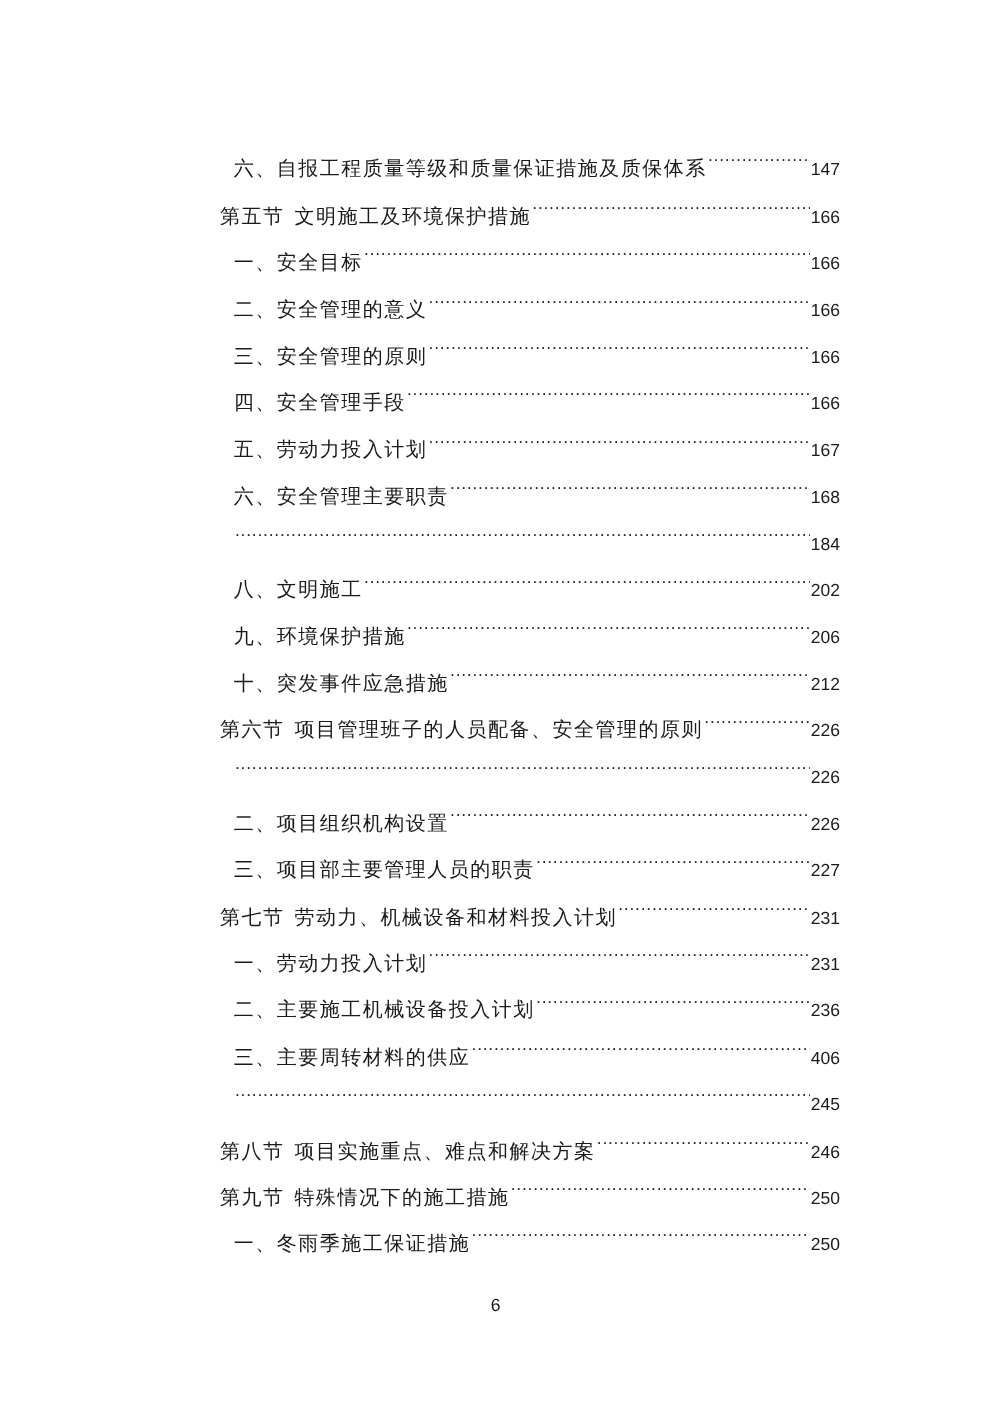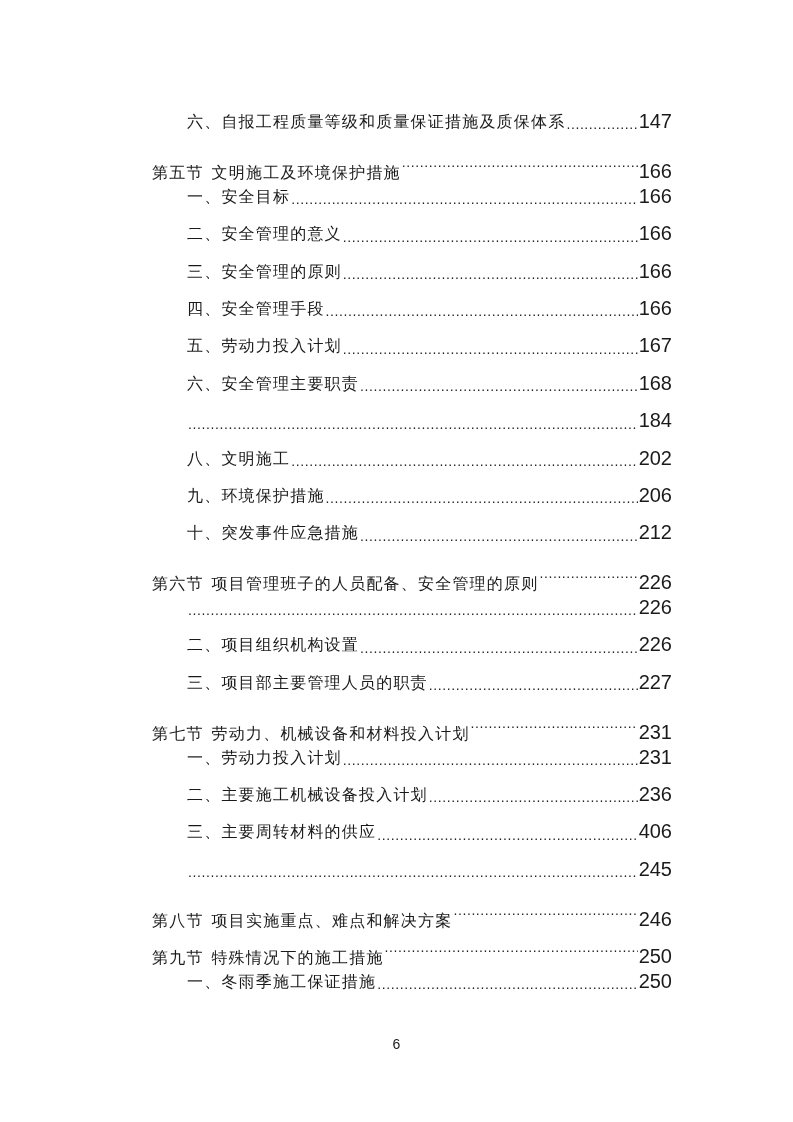--- a/index.html
+++ b/index.html
@@ -25,28 +25,28 @@
       display: flex;
       align-items: baseline;
       height: 37.4px;
       line-height: 37.4px;
       font-size: 16px;
       white-space: nowrap;
       cursor: pointer;
     }
     .toc-row.level-2 {
       padding-left: 35px;
-      align-items: center;
     }
     .toc-title {
       flex: 0 0 auto;
       letter-spacing: 1.2px;
     }
     .toc-title .sec-num {
       margin-right: 8px;
+      margin-left: 24px;
     }
     .toc-leader {
       flex: 1 1 auto;
       overflow: hidden;
       margin: 0 1px;
       position: relative;
       height: 37.4px;
     }
     .toc-leader::before {
       content: "................................................................................................................................................................................................................";
@@ -56,21 +56,21 @@
       line-height: 1;
       font-size: 14px;
       letter-spacing: 0.6px;
       color: #222;
       font-family: "Liberation Sans", sans-serif;
       white-space: nowrap;
     }
     .toc-page {
       flex: 0 0 auto;
       font-family: "Liberation Sans", sans-serif;
-      font-size: 20px;
+      font-size: 14px;
       text-align: right;
     }
     .page-number {
       position: absolute;
       left: 0;
       width: 793px;
       top: 1036px;
       text-align: center;
       font-family: "Liberation Sans", sans-serif;
       font-size: 14px;

